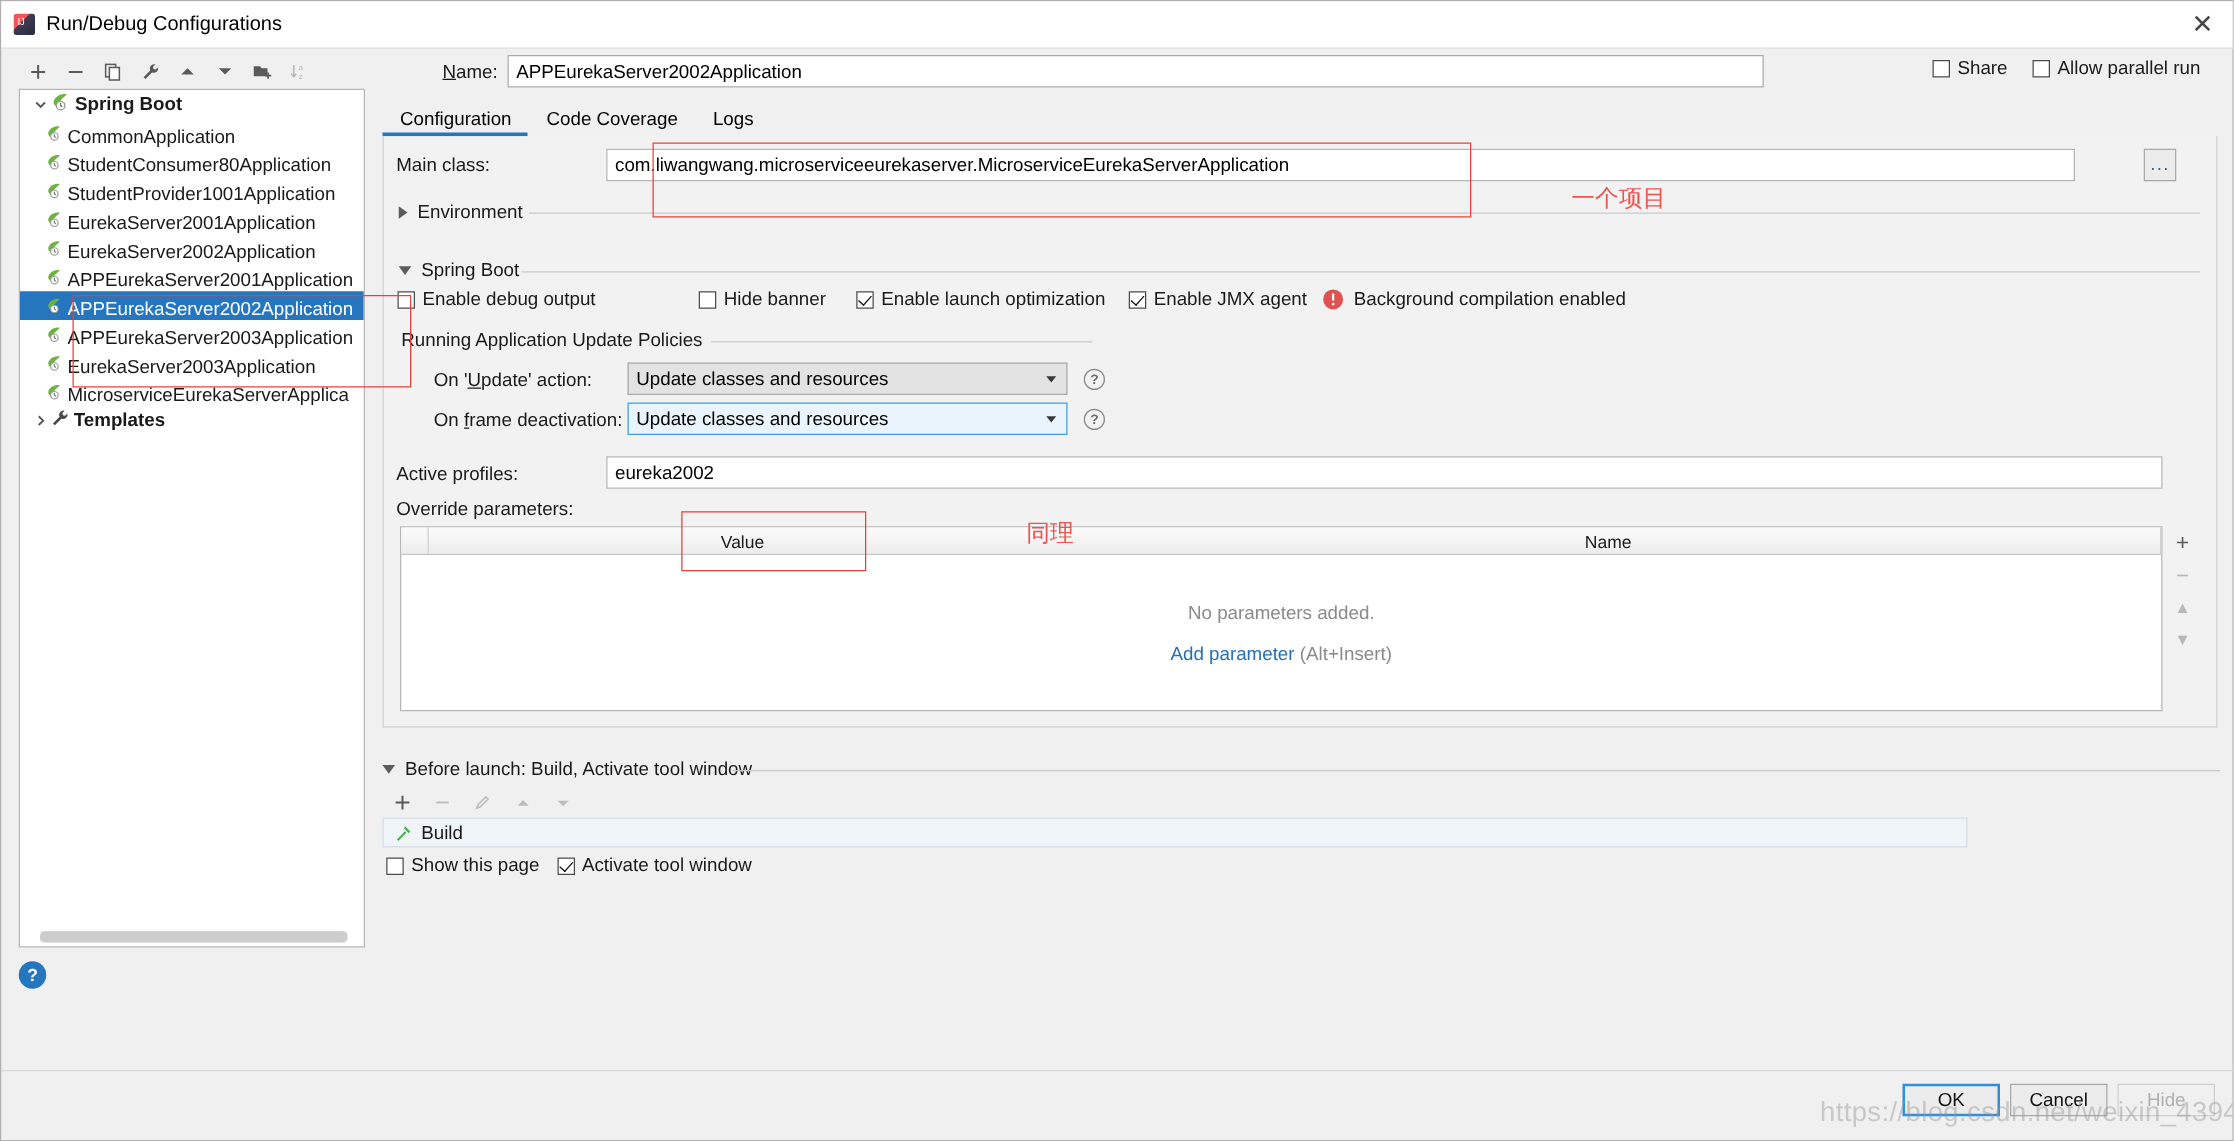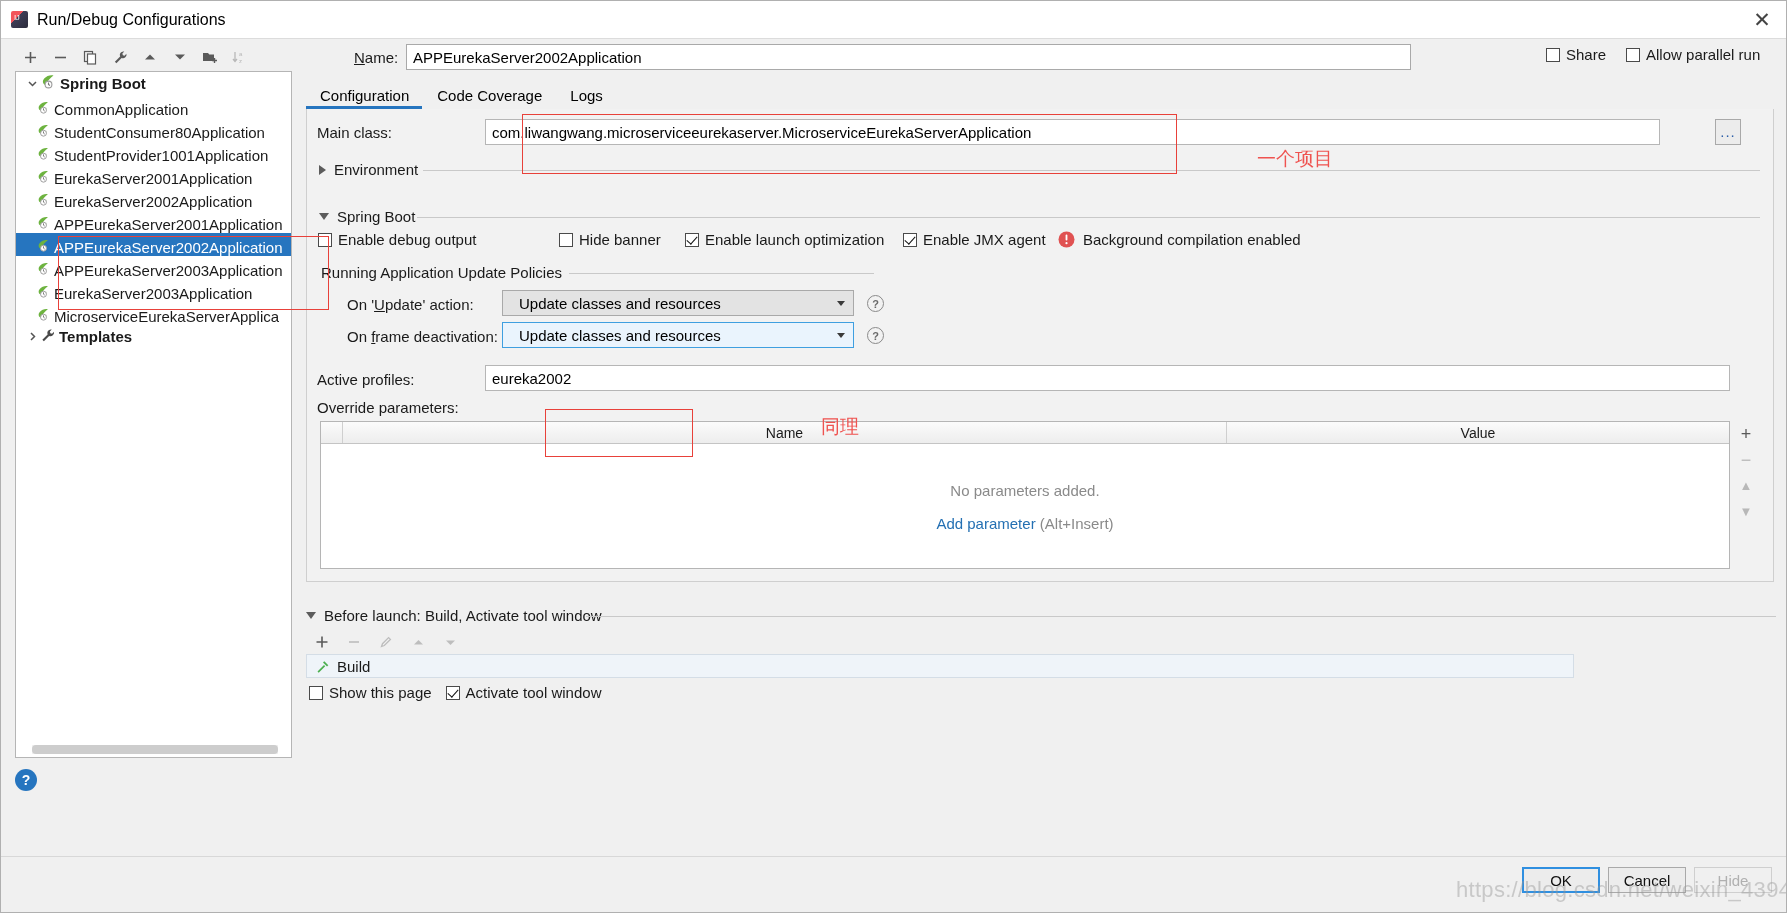--- a/index.html
+++ b/index.html
@@ -172,21 +172,21 @@
   .tri {
     width: 0; height: 0; margin-right: 8px; flex: none;
   }
   .tri.right { border-left: 7px solid #5c5c5c; border-top: 5px solid transparent; border-bottom: 5px solid transparent; }
   .tri.down  { border-top: 7px solid #5c5c5c; border-left: 5px solid transparent; border-right: 5px solid transparent; }
   .hline { position: absolute; height: 1px; background: #c9c9c9; }
 
   .combo {
     position: absolute; height: 26px; border: 1px solid #a9a9a9;
     background: #e3e3e3; font-size: 15px;
-    display: flex; align-items: center; padding: 0 16px; color: #000;
+    display: flex; align-items: center; padding: 0 6px; color: #000;
   }
   .combo.focused { background: #eaf4fd; border-color: #3f9fe0; }
   .combo .arrow {
     position: absolute; right: 8px; top: 10px;
     width: 0; height: 0;
     border-top: 5px solid #3a3a3a; border-left: 4px solid transparent; border-right: 4px solid transparent;
   }
   .help-circle {
     position: absolute; width: 17px; height: 17px; border-radius: 50%;
     border: 1.4px solid #8a8a8a; color: #6a6a6a;
@@ -552,22 +552,22 @@
     <div class="help-circle" style="left:560px; top:218px;">?</div>
 
     <div class="form-label" style="left:10px; top:262px;">Active profiles:</div>
     <div class="text-field" style="left:178px; top:256px; width:1245px;">eureka2002</div>
 
     <div class="form-label" style="left:10px; top:290px;">Override parameters:</div>
 
     <div class="param-table">
       <div class="param-head">
         <div class="col" style="width:22px;"></div>
+        <div class="col" style="flex:1; border-right:none;">Value</div>
         <div class="col" style="width:884px;">Name</div>
-        <div class="col" style="flex:1; border-right:none;">Value</div>
       </div>
       <div class="param-body">
         <div>No parameters added.</div>
         <div class="add-param-line">
           <span class="add-param-link">Add parameter</span>
           <span class="add-param-hint">(Alt+Insert)</span>
         </div>
       </div>
     </div>
     <div class="param-side">

